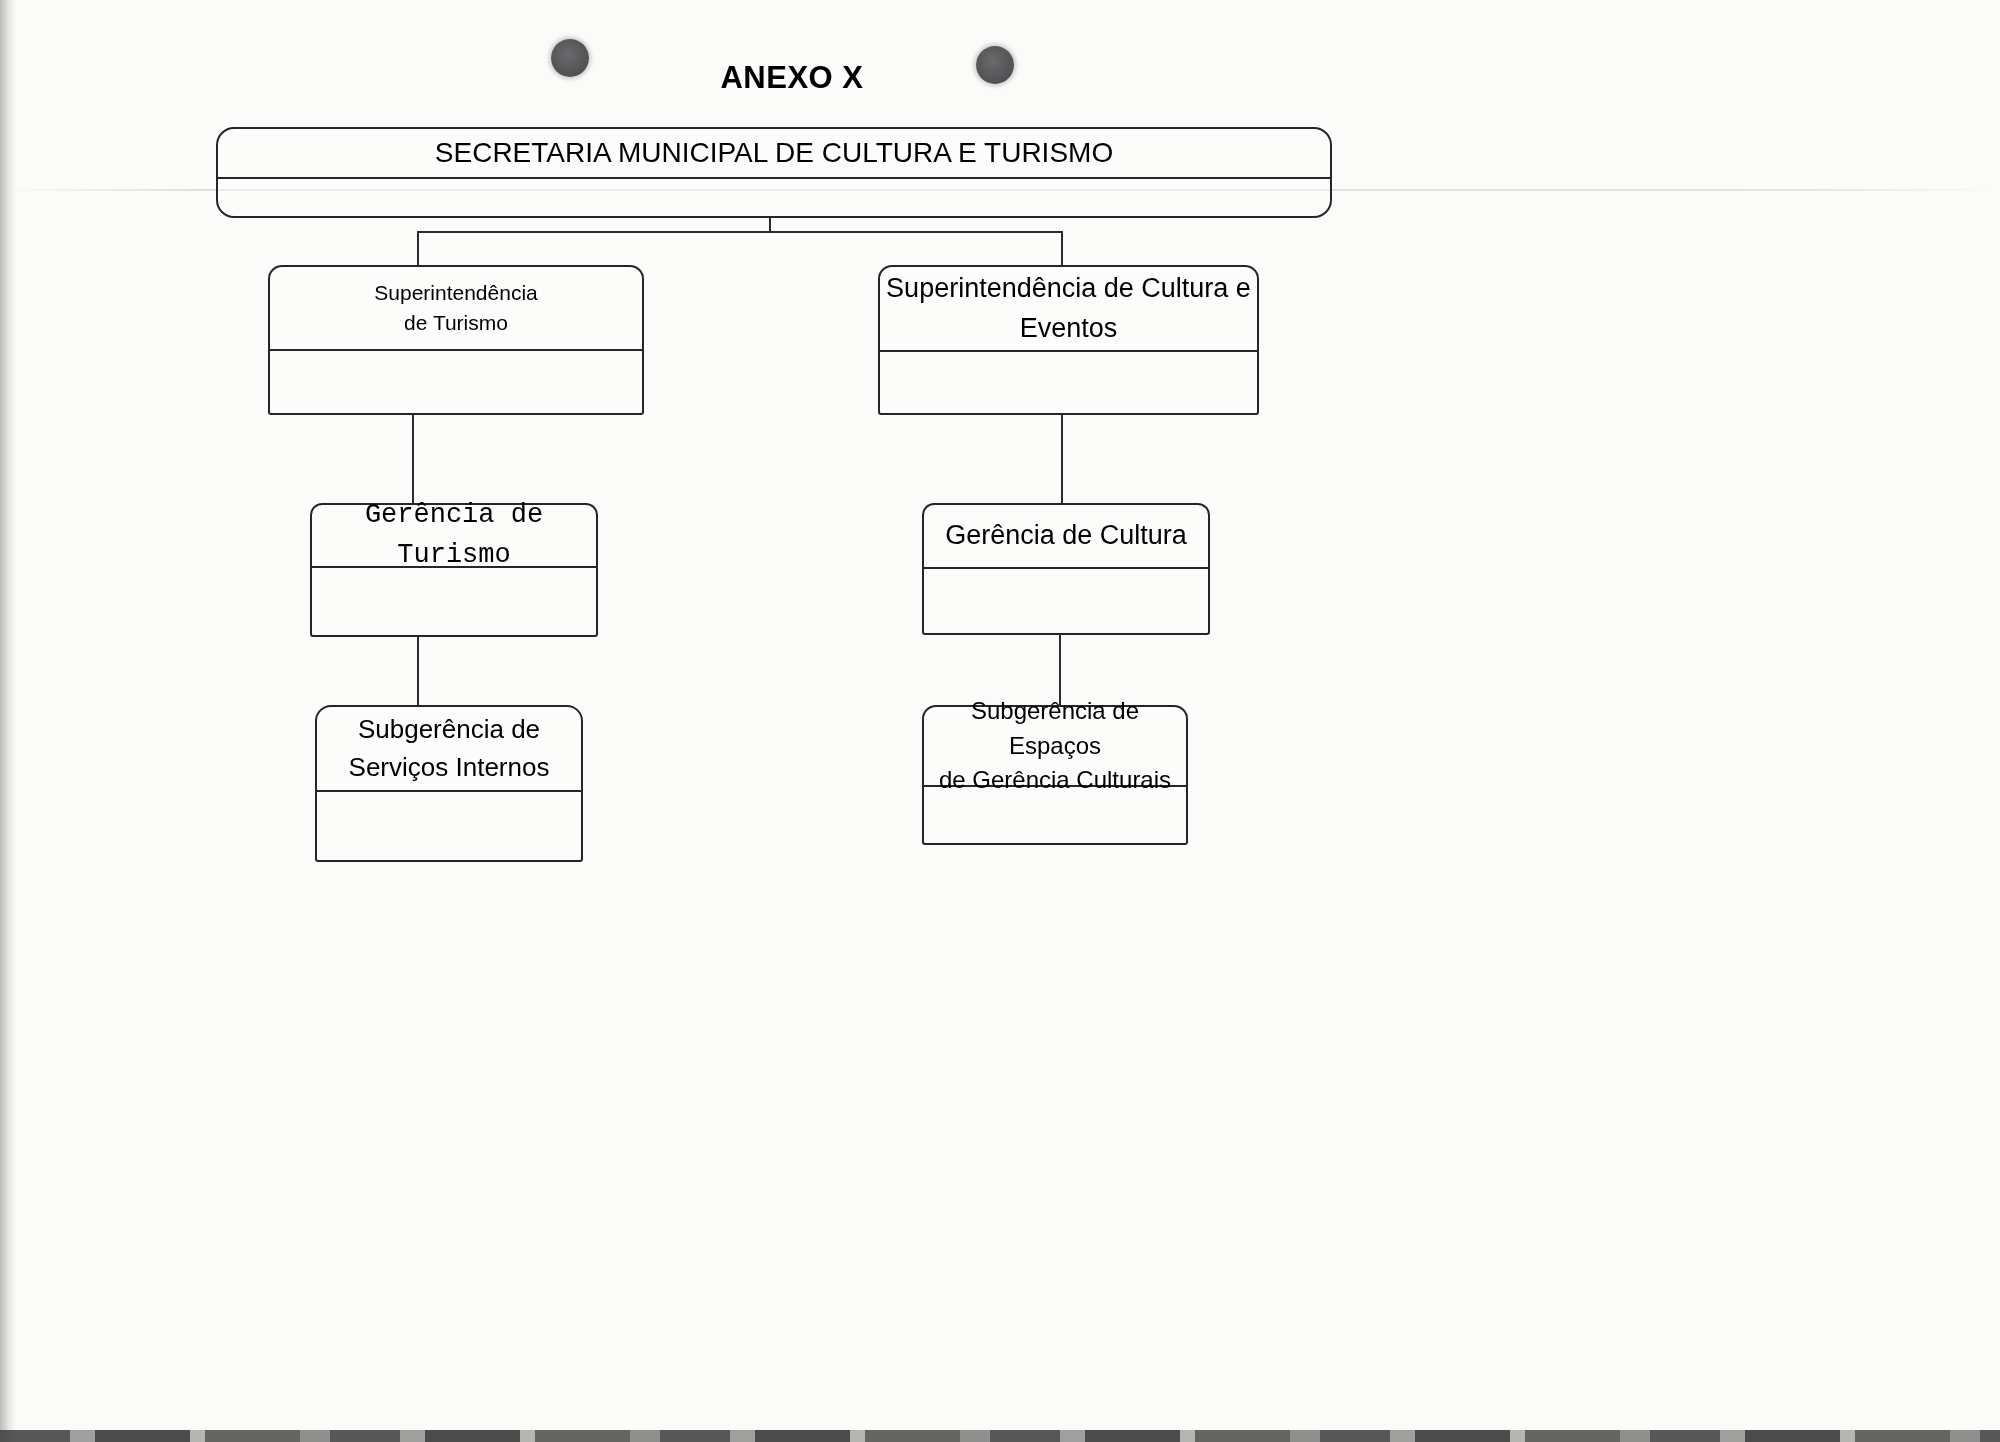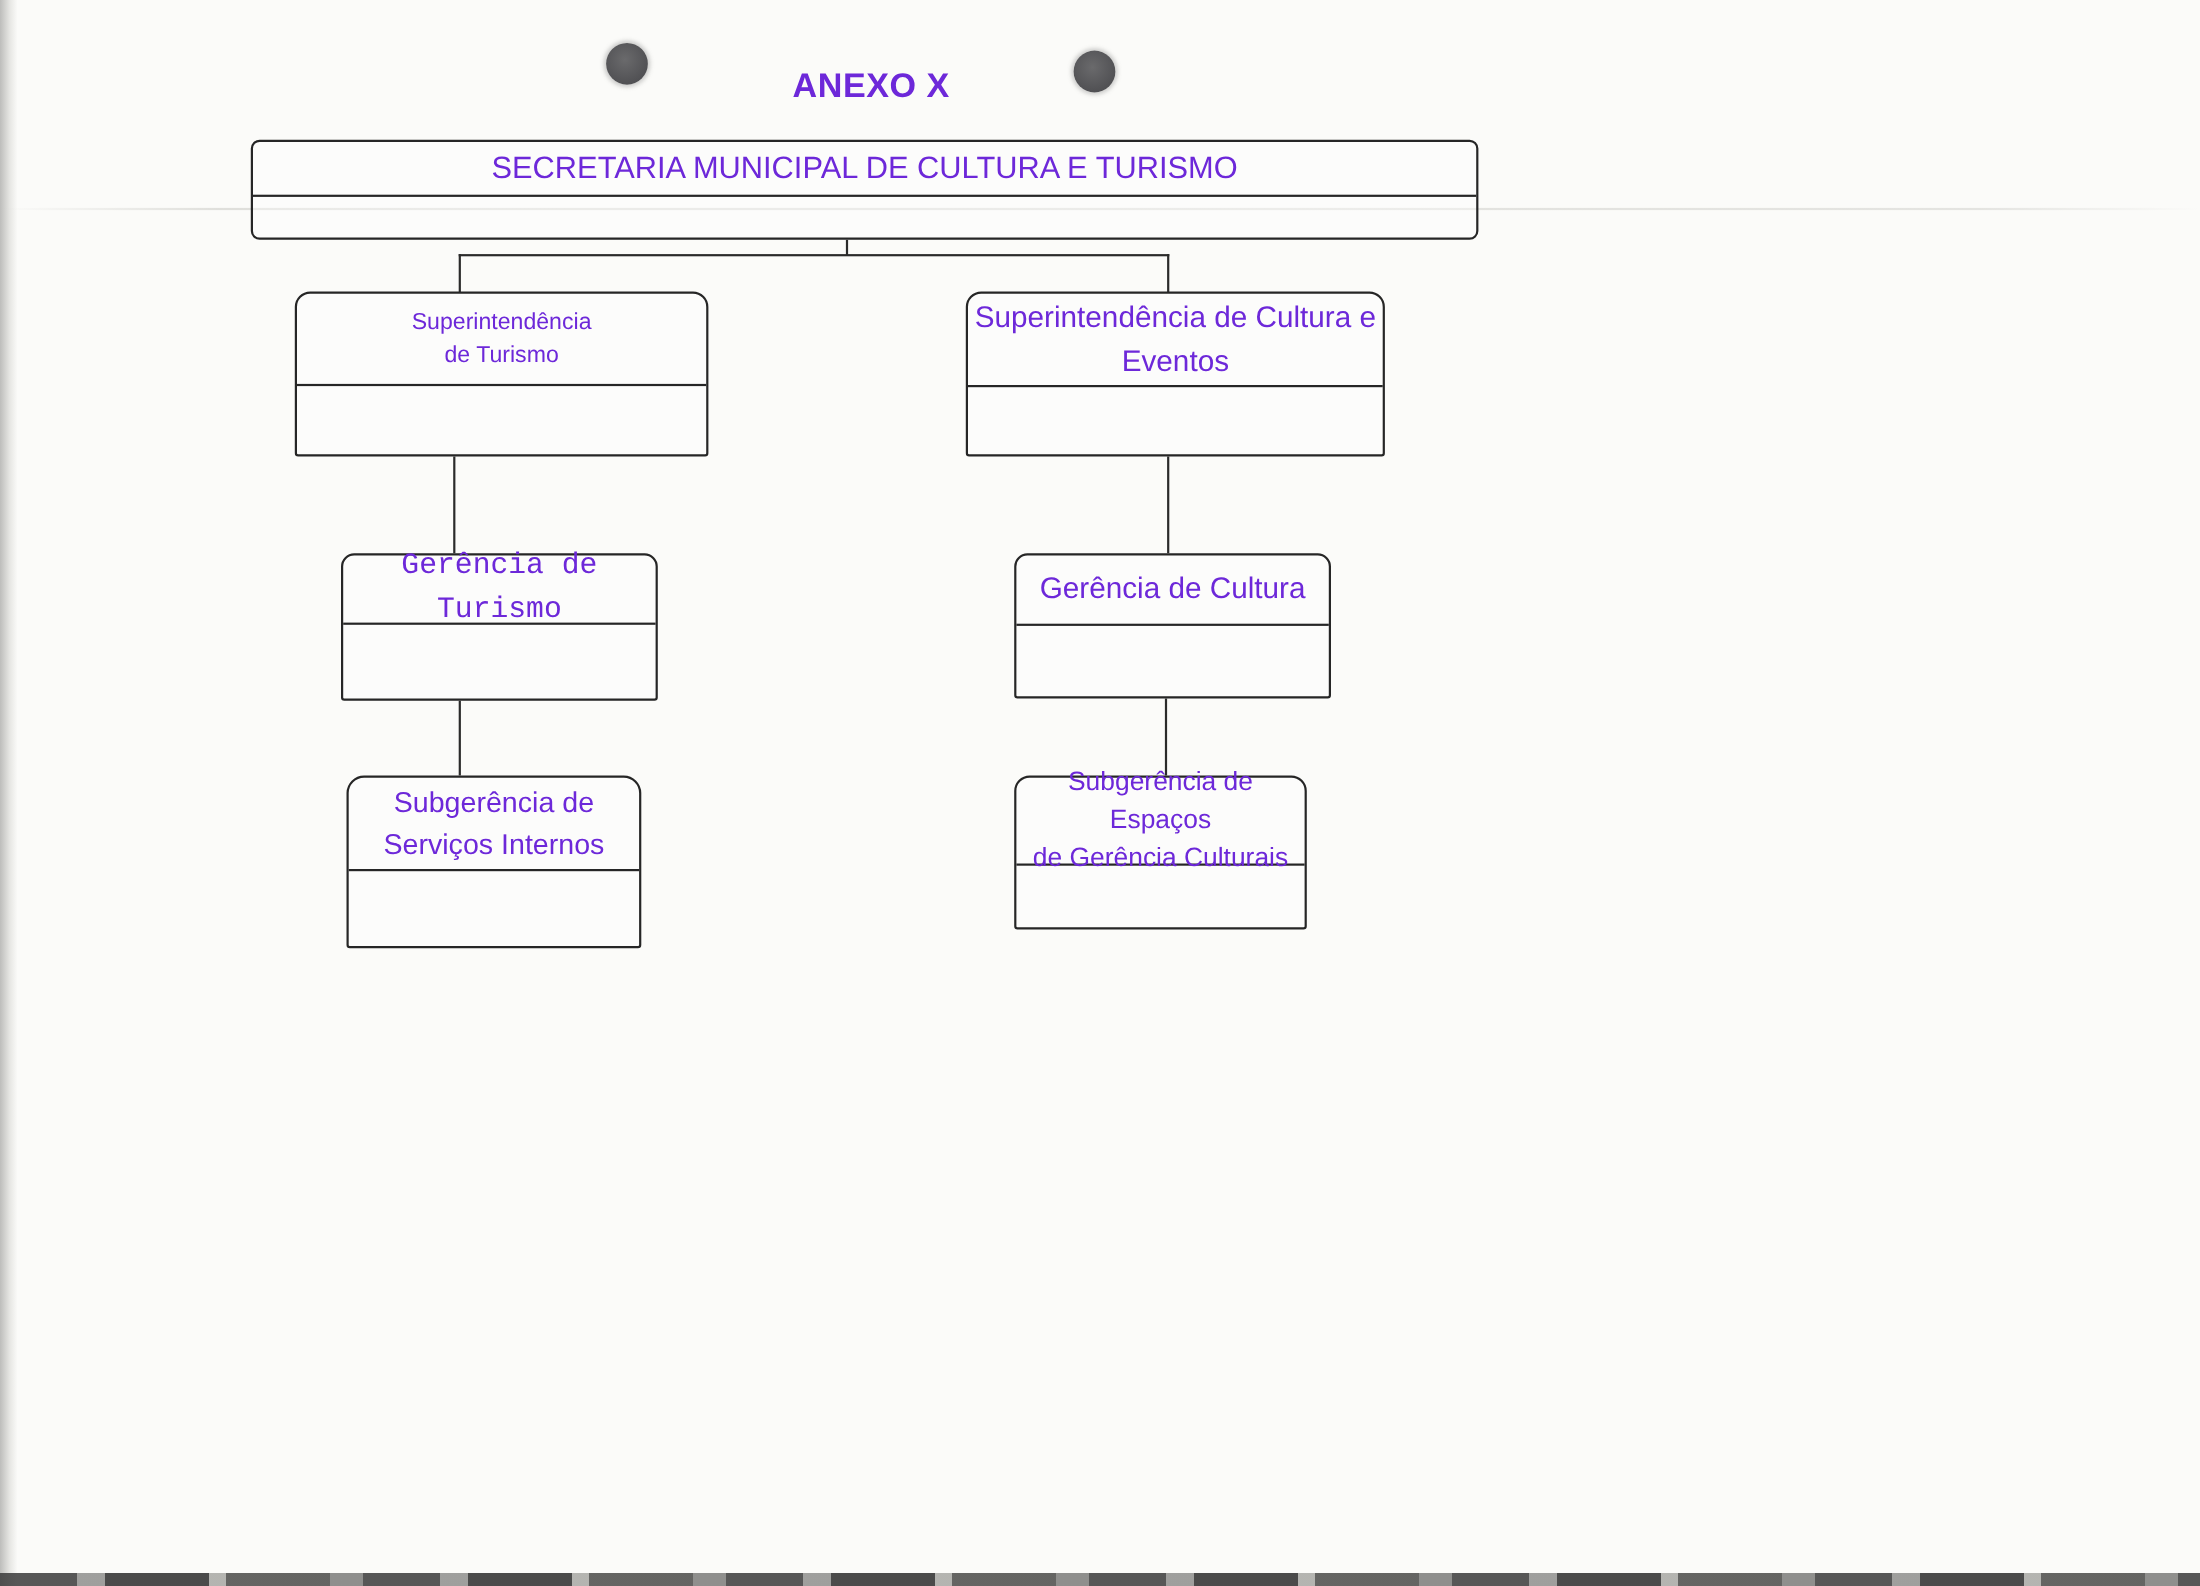--- a/index.html
+++ b/index.html
@@ -2,21 +2,21 @@
 <html><head>
 <meta charset="utf-8">
 <style>
   html,body { margin:0; padding:0; background:#d9d9d9; }
   .page {
     position:relative;
     width:2000px; height:1442px;
     background:#fbfbf9;
     overflow:hidden;
     font-family:"Liberation Sans", sans-serif;
-    color:#6d28d9;
+    color:#000000;
   }
   
   .edge-left {
     position:absolute; left:0; top:0; width:16px; height:1442px;
     background:linear-gradient(90deg, #bdbdbb 0%, #e6e6e3 55%, rgba(255,255,255,0) 100%);
   }
   .scan-line {
     position:absolute; left:0; top:189px; width:2000px; height:2px;
     background:linear-gradient(90deg, rgba(200,200,195,.0), rgba(200,200,195,.55) 10%, rgba(200,200,195,.45) 90%, rgba(200,200,195,0));
   }
@@ -60,21 +60,21 @@
 
   <div class="edge-left"></div>
   <div class="scan-line"></div>
   <div class="edge-bottom"></div>
 
   <div class="hole" style="left:551px; top:39px;"></div>
   <div class="hole" style="left:976px; top:46px;"></div>
 
   <div class="doc-title" style="left:592px; top:60px;">ANEXO X</div>
 
-  <div class="org-box" style="left:228px; top:127px; width:1116px; height:91px; border-radius:8px;">
+  <div class="org-box" style="left:216px; top:127px; width:1116px; height:91px; border-radius:18px;">
     <div class="title" style="height:50px; font-size:28px;">SECRETARIA MUNICIPAL DE CULTURA E TURISMO</div>
   </div>
 
   <div class="connector" style="left:769px; top:218px; width:2px; height:14px;"></div>
   <div class="connector" style="left:417px; top:231px; width:646px; height:2px;"></div>
   <div class="connector" style="left:417px; top:231px; width:2px; height:35px;"></div>
   <div class="connector" style="left:1061px; top:231px; width:2px; height:35px;"></div>
 
   <div class="org-box" style="left:268px; top:265px; width:376px; height:150px; border-radius:14px 14px 3px 3px;">
     <div class="title" style="height:84px; font-size:21px;">

